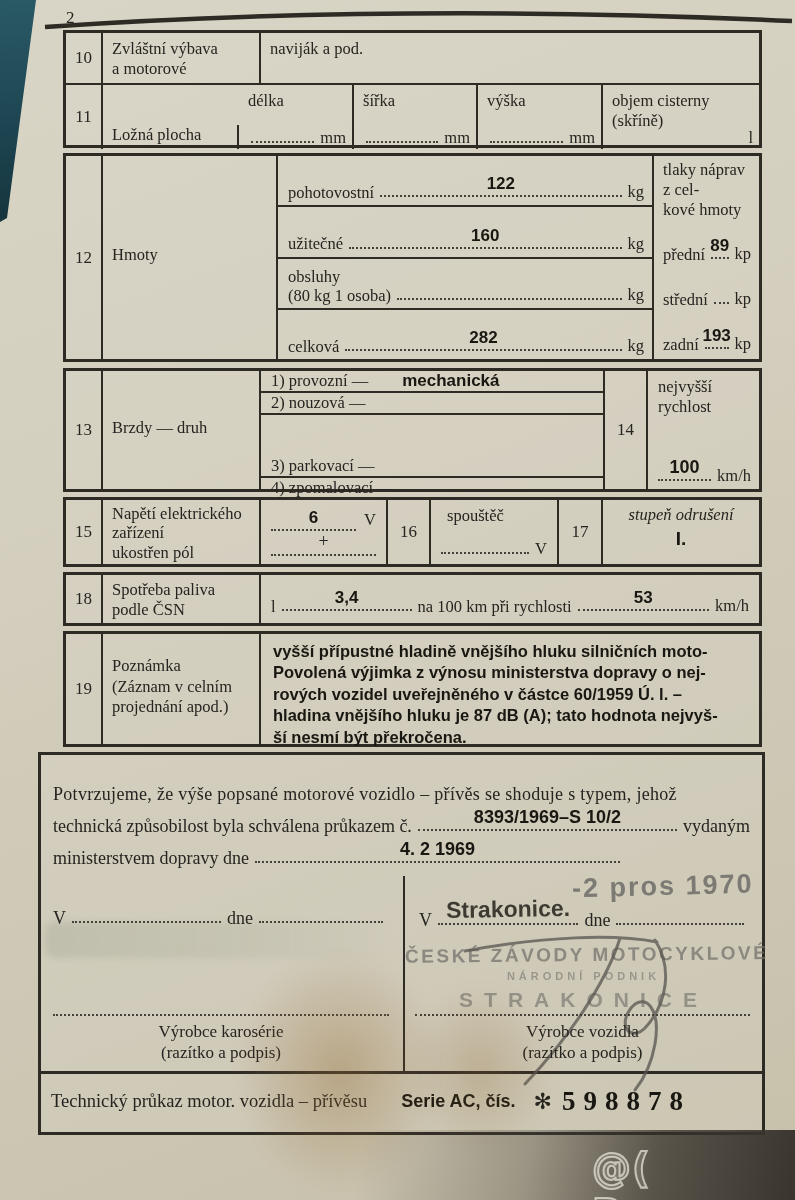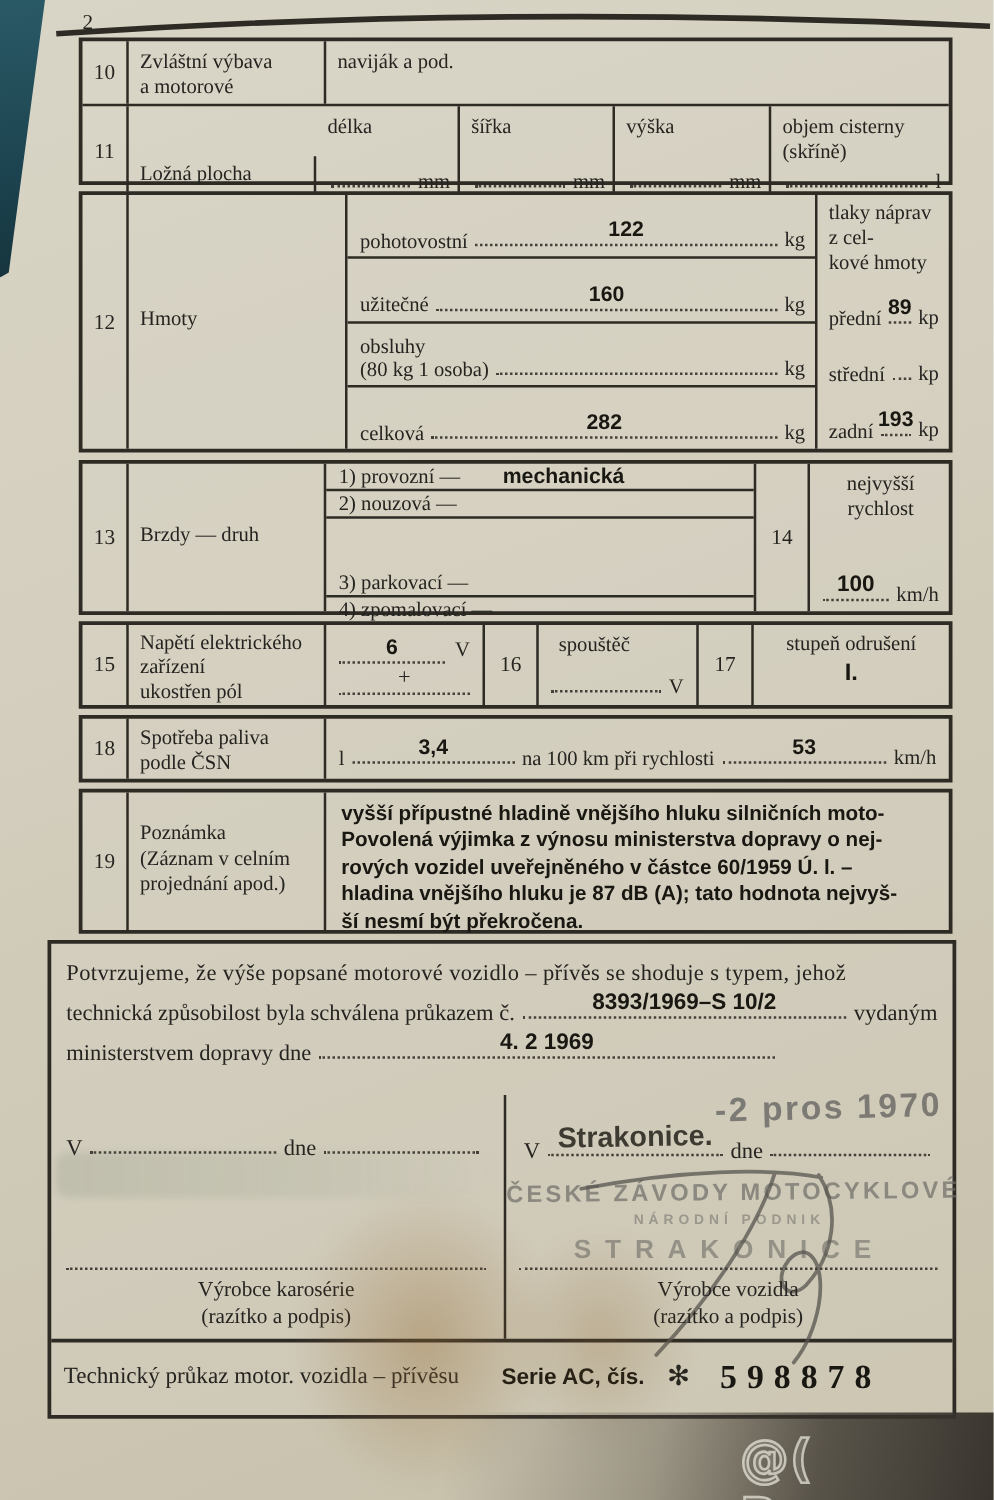--- a/index.html
+++ b/index.html
@@ -38,21 +38,21 @@
     <div style="display:flex;height:50px;border-bottom:2px solid #2e2b25;">
       <div class="cell num" style="width:37px;">10</div>
       <div class="cell lbl" style="width:158px;">
         <span style="display:block">Zvláštní výbava</span>
         <span style="display:block">a motorové</span>
       </div>
       <div class="cell last lbl" style="flex:1;">naviják a pod.</div>
     </div>
     <div style="display:flex;flex:1;">
       <div class="cell num" style="width:37px;">11</div>
-      <div class="cell lbl" style="width:150px;display:flex;align-items:center;padding-top:0;margin-top:40px;">Ložná plocha</div>
+      <div class="cell lbl" style="width:136px;display:flex;align-items:center;padding-top:0;margin-top:40px;">Ložná plocha</div>
       <div class="cell" style="width:115px;display:flex;flex-direction:column;justify-content:space-between;">
         <span class="lbl">délka</span>
         <span class="rowline" style="padding:0 6px;">
             <span class="fl" style="flex:1;"></span>
             <span class="unit">mm</span>
           </span>
       </div>
       <div class="cell" style="width:124px;display:flex;flex-direction:column;justify-content:space-between;">
         <span class="lbl">šířka</span>
         <span class="rowline" style="padding:0 6px;">
@@ -60,21 +60,21 @@
             <span class="unit">mm</span>
           </span>
       </div>
       <div class="cell" style="width:125px;display:flex;flex-direction:column;justify-content:space-between;">
         <span class="lbl">výška</span>
         <span class="rowline" style="padding:0 6px;">
             <span class="fl" style="flex:1;"></span>
             <span class="unit">mm</span>
           </span>
       </div>
-      <div class="cell last" style="flex:1;display:flex;flex-direction:column;justify-content:space-between;">
+      <div class="cell last" style="flex:1;display:flex;flex-direction:row;justify-content:space-between;">
         <span class="lbl">
           <span style="display:block">objem cisterny</span>
           <span style="display:block">(skříně)</span>
         </span>
         <span class="rowline" style="padding:0 6px;">
             <span class="fl" style="flex:1;"></span>
             <span class="unit">l</span>
           </span>
       </div>
     </div>
@@ -161,21 +161,21 @@
         <span class="lbl" style="padding:0;margin-top:41px;">3) parkovací —</span>
         <span class="bold" style="font-size:17px;margin-left:34px;"></span>
       </div>
       <div style="flex:1;display:flex;align-items:center;padding-left:10px;">
         <span class="lbl" style="padding:0;">4) zpomalovací —</span>
         <span class="bold" style="font-size:17px;margin-left:34px;"></span>
       </div>
     </div>
     <div class="cell num" style="width:43px;">14</div>
     <div class="cell last" style="flex:1;display:flex;flex-direction:column;justify-content:space-between;padding:6px 8px 2px 10px;">
-      <div class="lbl" style="padding:0;text-align:center;">
+      <div class="lbl" style="padding:0;">
         <span style="display:block">nejvyšší</span>
         <span style="display:block">rychlost</span>
       </div>
       <div class="rowline">
         <span class="fl" style="flex:1;margin-left:0;">
             <span class="v" style="font-size:18px;">100</span>
           </span>
         <span class="unit">km/h</span>
       </div>
     </div>
@@ -201,21 +201,21 @@
     <div class="cell num" style="width:43px;">16</div>
     <div class="cell" style="width:128px;display:flex;flex-direction:column;justify-content:space-between;padding:4px 10px;">
       <div class="lbl" style="padding:2px 0 0 6px;">spouštěč</div>
       <div class="rowline">
           <span class="fl" style="flex:1;margin-left:0;"></span>
           <span class="unit">V</span>
         </div>
     </div>
     <div class="cell num" style="width:44px;">17</div>
     <div class="cell last" style="flex:1;text-align:center;padding-top:5px;">
-      <div class="lbl" style="padding:0;">stupeň odrušení</div>
+      <div class="lbl" style="padding:0;font-style:italic;">stupeň odrušení</div>
       <div class="bold" style="font-size:19px;margin-top:3px;">I.</div>
     </div>
   </div>
 
   <div class="blk" style="left:63px;top:572px;width:699px;height:54px;">
     <div class="cell num" style="width:37px;">18</div>
     <div class="cell lbl" style="width:158px;line-height:1.2;padding-top:5px;">
       <span style="display:block">Spotřeba paliva</span>
       <span style="display:block">podle ČSN</span>
     </div>
@@ -243,21 +243,21 @@
       <span style="display:block">vyšší přípustné hladině vnějšího hluku silničních moto-</span>
       <span style="display:block">Povolená výjimka z výnosu ministerstva dopravy o nej-</span>
       <span style="display:block">rových vozidel uveřejněného  v částce 60/1959 Ú. l. –</span>
       <span style="display:block">hladina vnějšího hluku je 87 dB (A); tato hodnota nejvyš-</span>
       <span style="display:block">ší nesmí být překročena.</span>
     </div>
   </div>
 
   <div class="blk" style="left:38px;top:752px;width:727px;height:383px;flex-direction:column;">
     <div style="height:108px;padding:13px 12px 0 12px;font-size:18px;color:#262420;">
-      <div style="letter-spacing:0.3px;">Potvrzujeme, že výše popsané motorové vozidlo – přívěs se shoduje s typem, jehož</div>
+      <div style="letter-spacing:0.3px;margin-top:16px;">Potvrzujeme, že výše popsané motorové vozidlo – přívěs se shoduje s typem, jehož</div>
       <div class="rowline" style="margin-top:11px;">
         <span>technická způsobilost byla schválena průkazem č.</span>
         <span class="fl" style="flex:1;">
             <span class="v" style="font-size:18px;">8393/1969–S 10/2</span>
           </span>
         <span>vydaným</span>
       </div>
       <div class="rowline" style="margin-top:11px;">
         <span>ministerstvem dopravy dne</span>
         <span class="fl" style="width:365px;">
@@ -309,21 +309,21 @@
             <span style="display:block">(razítko a podpis)</span>
           </div>
         </div>
       </div>
     </div>
 
     <div style="height:50px;border-top:3px solid #2e2b25;display:flex;align-items:center;padding:2px 14px 6px 10px;color:#262420;">
       <span style="font-size:18.5px;">Technický průkaz motor. vozidla – přívěsu</span>
       <span class="bold" style="font-size:18px;margin-left:34px;">Serie AC, čís.</span>
       <span style="font-size:22px;margin-left:18px;font-family:'DejaVu Sans',sans-serif;">✻</span>
-      <span class="bold" style="font-family:'Liberation Serif',serif;font-size:27px;letter-spacing:8px;margin-left:24px;">598878</span>
+      <span class="bold" style="font-family:'Liberation Serif',serif;font-size:27px;letter-spacing:8px;margin-left:10px;">598878</span>
     </div>
   </div>
 
   <div class="stain" style="left:235px;top:950px;width:210px;height:245px;background:radial-gradient(ellipse at center,rgba(146,106,50,0.38),rgba(146,106,50,0) 70%);filter:blur(6px);"></div>
   <div class="stain" style="left:405px;top:985px;width:150px;height:170px;background:radial-gradient(ellipse at center,rgba(140,100,48,0.26),rgba(140,100,48,0) 70%);filter:blur(7px);"></div>
   <div class="stain" style="left:45px;top:922px;width:350px;height:36px;border-radius:10px;background:linear-gradient(90deg,rgba(88,108,88,0.14),rgba(88,108,88,0.08) 55%,rgba(88,108,88,0));filter:blur(3px);"></div>
 
   <div class="abs" style="left:0;top:1130px;width:795px;height:70px;background:linear-gradient(100deg,rgba(70,64,56,0) 45%,rgba(70,64,56,0.35) 66%,rgba(52,47,41,0.75) 82%,#39342e 100%);"></div>
   <div class="abs" style="left:592px;top:1146px;font-family:'DejaVu Sans',sans-serif;font-weight:700;font-size:39px;letter-spacing:1px;
               color:rgba(215,212,202,0.15);-webkit-text-stroke:2px rgba(228,225,215,0.75);transform:scaleY(1.04);">@( Bazos.cz</div>

